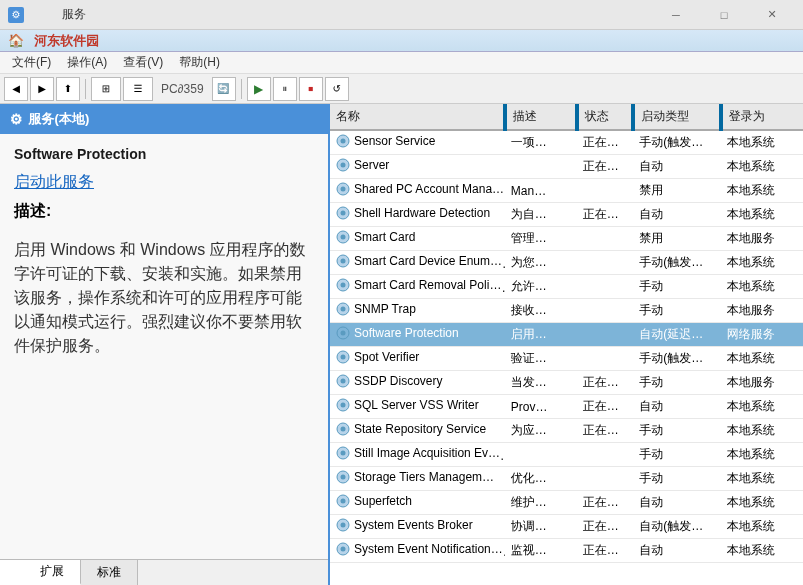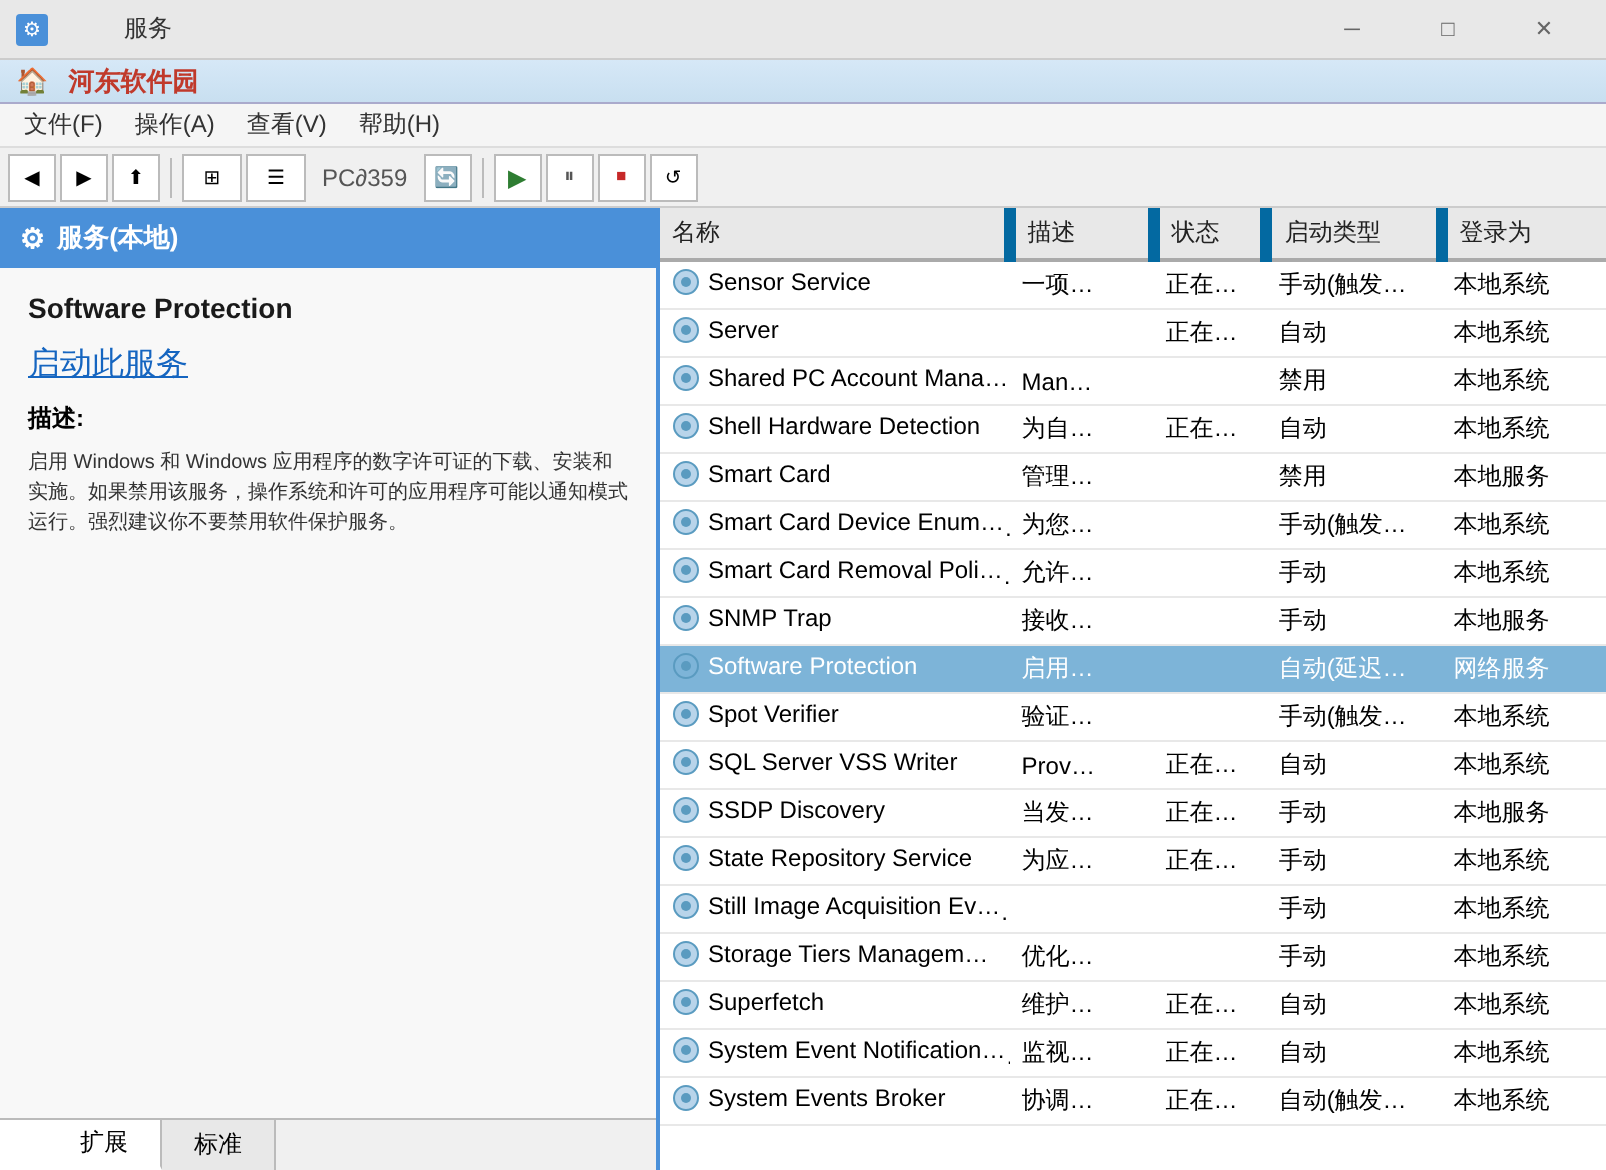--- a/index.html
+++ b/index.html
@@ -163,25 +163,25 @@
     .action-link {
       color: #1565c0;
       cursor: pointer;
       text-decoration: underline;
       font-size: 16px;
       display: inline-block;
       margin-bottom: 8px;
     }
     .desc-label {
       font-weight: bold;
-      margin-bottom: 6px;
-      font-size: 12px;
+      margin-bottom: 16px;
+      font-size: 16px;
     }
     .desc-text {
-      font-size: 10px;
+      font-size: 16px;
       color: #333;
       line-height: 1.5;
     }
 
     
     .left-tabs {
       display: flex;
       border-top: 1px solid #bbb;
       background: #f0f0f0;
       height: 26px;
@@ -216,21 +216,21 @@
       font-size: 12px;
       flex: 1;
     }
     .table-wrapper {
       flex: 1;
       overflow-y: auto;
       overflow-x: hidden;
     }
     .services-table thead th {
       background: #e8e8e8;
-      border-right: 6px solid #0369a1;
+      border-right: 4px solid #0369a1;
       border-bottom: 2px solid #aaa;
       padding: 4px 6px;
       text-align: left;
       font-weight: normal;
       color: #222;
       position: sticky;
       top: 0;
       white-space: nowrap;
     }
     .services-table thead th:last-child {
@@ -442,40 +442,40 @@
   </svg>Spot Verifier</span></td>
               <td class="col-desc">验证…</td>
               <td class="col-status"></td>
               <td class="col-starttype">手动(触发…</td>
               <td class="col-login">本地系统</td>
             </tr>
             <tr>
               <td class="col-name"><span class="row-icon"><svg class="svc-icon" viewBox="0 0 14 14" xmlns="http://www.w3.org/2000/svg">
     <circle cx="7" cy="7" r="6" fill="#b8d4ea" stroke="#5a9bc0" stroke-width="1"></circle>
     <circle cx="7" cy="7" r="2.5" fill="#5a9bc0"></circle>
+  </svg>SSDP Discovery</span></td>
+              <td class="col-desc">当发…</td>
+              <td class="col-status">正在…</td>
+              <td class="col-starttype">手动</td>
+              <td class="col-login">本地服务</td>
+            </tr>
+            <tr>
+              <td class="col-name"><span class="row-icon"><svg class="svc-icon" viewBox="0 0 14 14" xmlns="http://www.w3.org/2000/svg">
+    <circle cx="7" cy="7" r="6" fill="#b8d4ea" stroke="#5a9bc0" stroke-width="1"></circle>
+    <circle cx="7" cy="7" r="2.5" fill="#5a9bc0"></circle>
   </svg>SQL Server VSS Writer</span></td>
               <td class="col-desc">Prov…</td>
               <td class="col-status">正在…</td>
               <td class="col-starttype">自动</td>
               <td class="col-login">本地系统</td>
             </tr>
             <tr>
               <td class="col-name"><span class="row-icon"><svg class="svc-icon" viewBox="0 0 14 14" xmlns="http://www.w3.org/2000/svg">
     <circle cx="7" cy="7" r="6" fill="#b8d4ea" stroke="#5a9bc0" stroke-width="1"></circle>
     <circle cx="7" cy="7" r="2.5" fill="#5a9bc0"></circle>
-  </svg>SSDP Discovery</span></td>
-              <td class="col-desc">当发…</td>
-              <td class="col-status">正在…</td>
-              <td class="col-starttype">手动</td>
-              <td class="col-login">本地服务</td>
-            </tr>
-            <tr>
-              <td class="col-name"><span class="row-icon"><svg class="svc-icon" viewBox="0 0 14 14" xmlns="http://www.w3.org/2000/svg">
-    <circle cx="7" cy="7" r="6" fill="#b8d4ea" stroke="#5a9bc0" stroke-width="1"></circle>
-    <circle cx="7" cy="7" r="2.5" fill="#5a9bc0"></circle>
   </svg>State Repository Service</span></td>
               <td class="col-desc">为应…</td>
               <td class="col-status">正在…</td>
               <td class="col-starttype">手动</td>
               <td class="col-login">本地系统</td>
             </tr>
             <tr>
               <td class="col-name"><span class="row-icon"><svg class="svc-icon" viewBox="0 0 14 14" xmlns="http://www.w3.org/2000/svg">
     <circle cx="7" cy="7" r="6" fill="#b8d4ea" stroke="#5a9bc0" stroke-width="1"></circle>
     <circle cx="7" cy="7" r="2.5" fill="#5a9bc0"></circle>
@@ -502,34 +502,34 @@
   </svg>Superfetch</span></td>
               <td class="col-desc">维护…</td>
               <td class="col-status">正在…</td>
               <td class="col-starttype">自动</td>
               <td class="col-login">本地系统</td>
             </tr>
             <tr>
               <td class="col-name"><span class="row-icon"><svg class="svc-icon" viewBox="0 0 14 14" xmlns="http://www.w3.org/2000/svg">
     <circle cx="7" cy="7" r="6" fill="#b8d4ea" stroke="#5a9bc0" stroke-width="1"></circle>
     <circle cx="7" cy="7" r="2.5" fill="#5a9bc0"></circle>
+  </svg>System Events Broker</span></td>
+              <td class="col-desc">协调…</td>
+              <td class="col-status">正在…</td>
+              <td class="col-starttype">自动(触发…</td>
+              <td class="col-login">本地系统</td>
+            </tr>
+            <tr>
+              <td class="col-name"><span class="row-icon"><svg class="svc-icon" viewBox="0 0 14 14" xmlns="http://www.w3.org/2000/svg">
+    <circle cx="7" cy="7" r="6" fill="#b8d4ea" stroke="#5a9bc0" stroke-width="1"></circle>
+    <circle cx="7" cy="7" r="2.5" fill="#5a9bc0"></circle>
   </svg>System Event Notification…</span></td>
               <td class="col-desc">监视…</td>
               <td class="col-status">正在…</td>
               <td class="col-starttype">自动</td>
-              <td class="col-login">本地系统</td>
-            </tr>
-            <tr>
-              <td class="col-name"><span class="row-icon"><svg class="svc-icon" viewBox="0 0 14 14" xmlns="http://www.w3.org/2000/svg">
-    <circle cx="7" cy="7" r="6" fill="#b8d4ea" stroke="#5a9bc0" stroke-width="1"></circle>
-    <circle cx="7" cy="7" r="2.5" fill="#5a9bc0"></circle>
-  </svg>System Events Broker</span></td>
-              <td class="col-desc">协调…</td>
-              <td class="col-status">正在…</td>
-              <td class="col-starttype">自动(触发…</td>
               <td class="col-login">本地系统</td>
             </tr>
           </tbody>
       </table>
     </div>
   </div>
 
 </div>
 
 </body></html>

